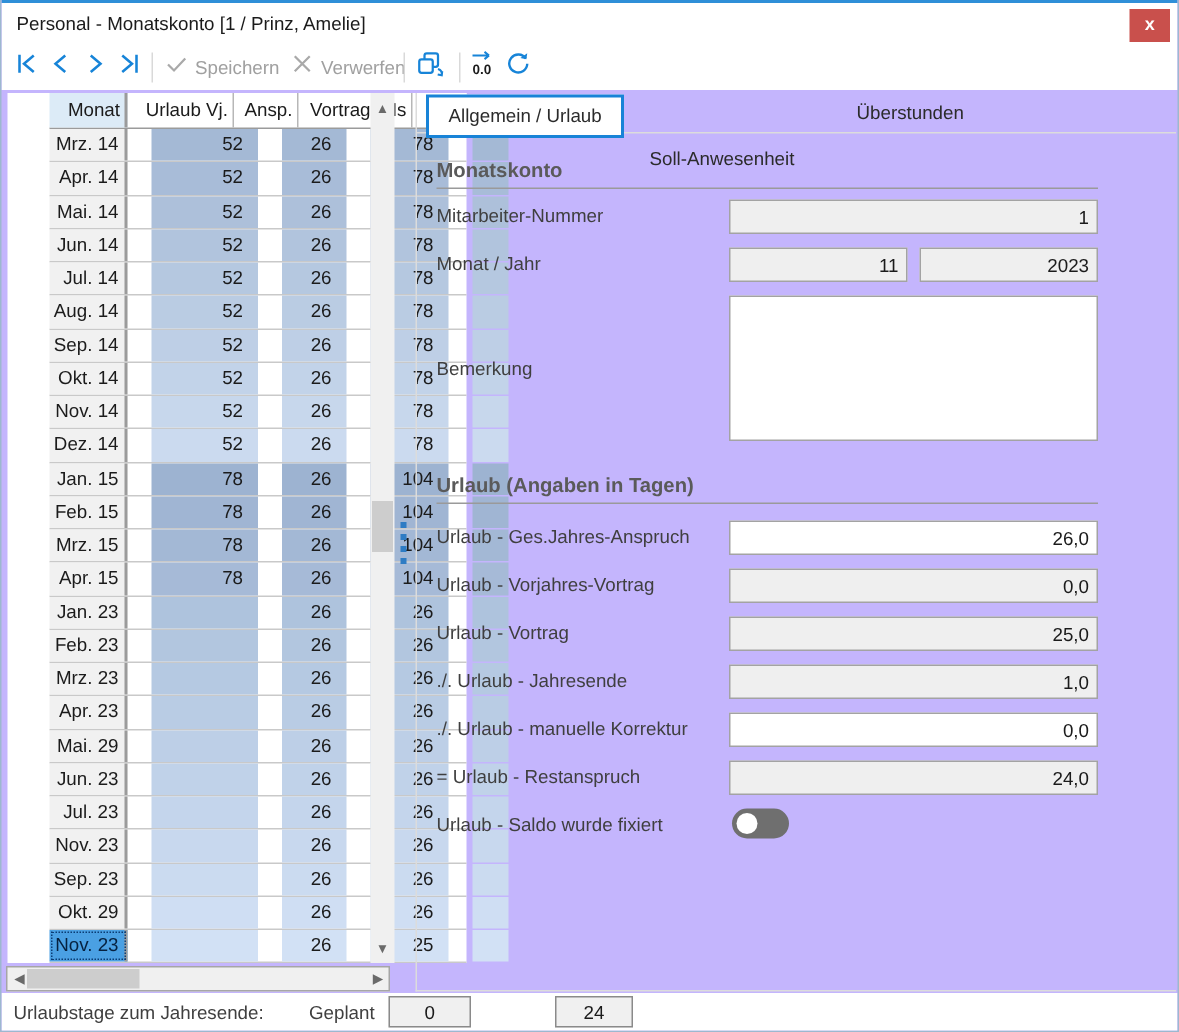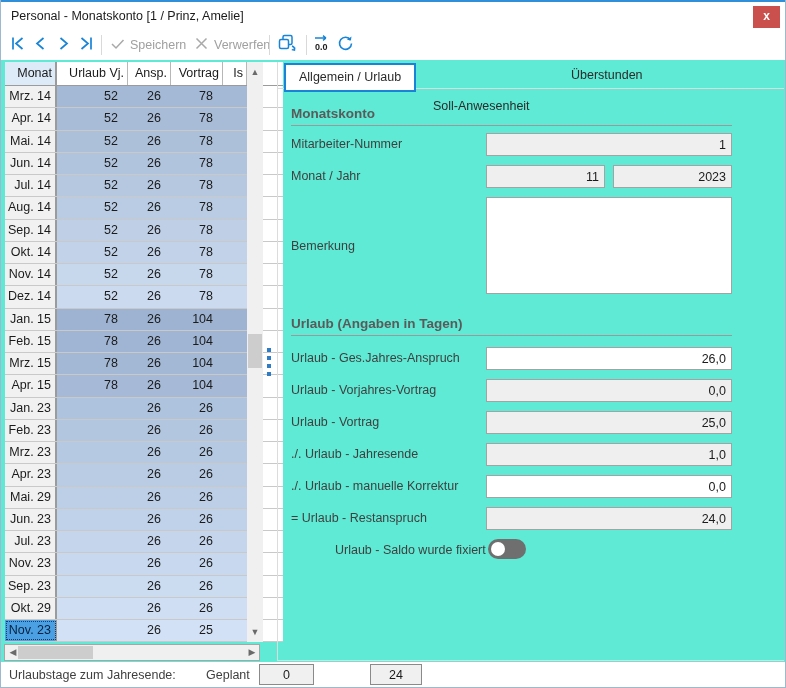--- a/index.html
+++ b/index.html
@@ -1,32 +1,32 @@
 <!DOCTYPE html>
 <html><head>
 <meta charset="utf-8">
 <style>
   html,body{margin:0;padding:0;background:#e8e8e8;font-family:"Liberation Sans","DejaVu Sans",sans-serif;}
-  #window{position:relative;width:786px;height:688px;background:#5eead4;border-left:1px solid #9db8cf;border-right:1px solid #9db8cf;border-bottom:1px solid #9db8cf;box-sizing:border-box;overflow:hidden;}
+  #window{position:relative;width:786px;height:688px;background:#c4b5fd;border-left:1px solid #9db8cf;border-right:1px solid #9db8cf;border-bottom:1px solid #9db8cf;box-sizing:border-box;overflow:hidden;}
   #topline{position:absolute;left:0;top:0;width:100%;height:2px;background:#2f8fd8;}
   
   #titlebar{position:absolute;left:0;top:2px;width:100%;height:28px;background:#fff;}
   #title{position:absolute;left:10px;top:7px;font-size:12.5px;color:#1b1b1b;}
   #closebtn{position:absolute;right:5px;top:4px;width:27px;height:22px;background:#c9504c;color:#fff;font-size:12px;font-weight:bold;text-align:center;line-height:21px;cursor:default;}
   
   #toolbar{position:absolute;left:0;top:30px;width:100%;height:30px;background:#fff;}
   .tb-item{position:absolute;top:3px;height:24px;display:flex;align-items:center;}
   .tb-sep{position:absolute;top:5px;width:1px;height:20px;background:#d9d9d9;}
   .tb-label{font-size:12.5px;color:#a0a0a0;margin-left:4px;}
   
-  #grid{position:absolute;left:4px;top:62px;width:278px;height:580px;background:#fff;}
+  #grid{position:absolute;left:4px;top:62px;width:278px;height:580px;background:#fff;padding-left:28px;}
   #gridhead{display:grid;grid-template-columns:52px 71px 43px 52px 24px;height:23px;border-bottom:1px solid #9b9b9b;background:#fff;}
   .h-cell{font-size:12.5px;color:#1b1b1b;text-align:right;padding:4px 3px 0 0;box-sizing:border-box;border-right:1px solid #b7b7b7;overflow:hidden;white-space:nowrap;}
   .h-month{background:#dcebf7;border-right:2px solid #9b9b9b;}
-  .t-row{display:grid;grid-template-columns:52px 71px 43px 52px 24px;height:22.25px;box-sizing:border-box;border-bottom:1px solid #c9c9c9;}
+  .t-row{display:grid;grid-template-columns:52px 71px 43px 52px 24px;height:22.25px;box-sizing:border-box;border-bottom:1px solid #c9c9c9;gap:16px;}
   .c-month{background:#f1f1f1;border-right:2px solid #9b9b9b;font-size:12.5px;color:#1b1b1b;text-align:right;padding:3px 4px 0 0;box-sizing:border-box;white-space:nowrap;}
   .c-month.selected{background:#4aa0e3;color:#06213f;outline:1px dotted #0b3d75;outline-offset:-2px;}
   .c-val{font-size:12.5px;color:#1b1b1b;text-align:right;padding:3px 10px 0 0;box-sizing:border-box;white-space:nowrap;}
   
   #vscroll{position:absolute;left:242px;top:0;width:16px;height:580px;background:#f0f0f0;}
   #vthumb{position:absolute;left:1px;top:272px;width:14px;height:34px;background:#cdcdcd;}
   .sb-arrow{position:absolute;left:0;width:16px;height:16px;color:#6a6a6a;font-size:9px;text-align:center;line-height:16px;}
   #hscroll{position:absolute;left:3px;top:644px;width:256px;height:17px;background:#f0f0f0;border:1px solid #a6a6a6;box-sizing:border-box;}
   #hthumb{position:absolute;left:13px;top:1px;width:75px;height:13px;background:#cdcdcd;}
   .hs-arrow{position:absolute;top:0;width:14px;height:15px;color:#6a6a6a;font-size:9px;text-align:center;line-height:15px;}
@@ -369,21 +369,21 @@
       <div class="fld-label" style="left: 290px; top: 383px;">Urlaub - Vorjahres-Vortrag</div>
       <input class="fld-input ro" readonly="" value="0,0" style="left: 485px; top: 379px; width: 246px;">
       <div class="fld-label" style="left: 290px; top: 415px;">Urlaub - Vortrag</div>
       <input class="fld-input ro" readonly="" value="25,0" style="left: 485px; top: 411px; width: 246px;">
       <div class="fld-label" style="left: 290px; top: 447px;">./. Urlaub - Jahresende</div>
       <input class="fld-input ro" readonly="" value="1,0" style="left: 485px; top: 443px; width: 246px;">
       <div class="fld-label" style="left: 290px; top: 479px;">./. Urlaub - manuelle Korrektur</div>
       <input class="fld-input" value="0,0" style="left: 485px; top: 475px; width: 246px;">
       <div class="fld-label" style="left: 290px; top: 511px;">= Urlaub - Restanspruch</div>
       <input class="fld-input ro" readonly="" value="24,0" style="left: 485px; top: 507px; width: 246px;">
-      <div class="fld-label" style="left: 290px; top: 543px; margin-left: 44px;">Urlaub - Saldo wurde fixiert</div>
+      <div class="fld-label" style="left: 290px; top: 543px;">Urlaub - Saldo wurde fixiert</div>
       <div class="toggle" style="left: 487px; top: 539px;">
         <div class="knob"></div>
       </div>
     </div>
 
   <div id="footer">
     <div class="ft-label" style="left:8px;">Urlaubstage zum Jahresende:</div>
     <div class="ft-label" style="left:205px;">Geplant</div>
     <input class="ft-input" style="left: 258px; width: 55px;" readonly="" value="0">
     <div class="ft-label" style="left:344px;margin-top:38px;">Saldo</div>

